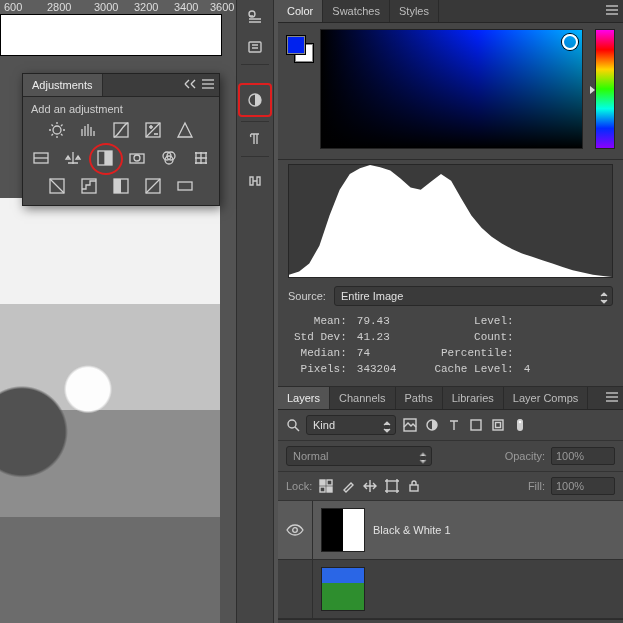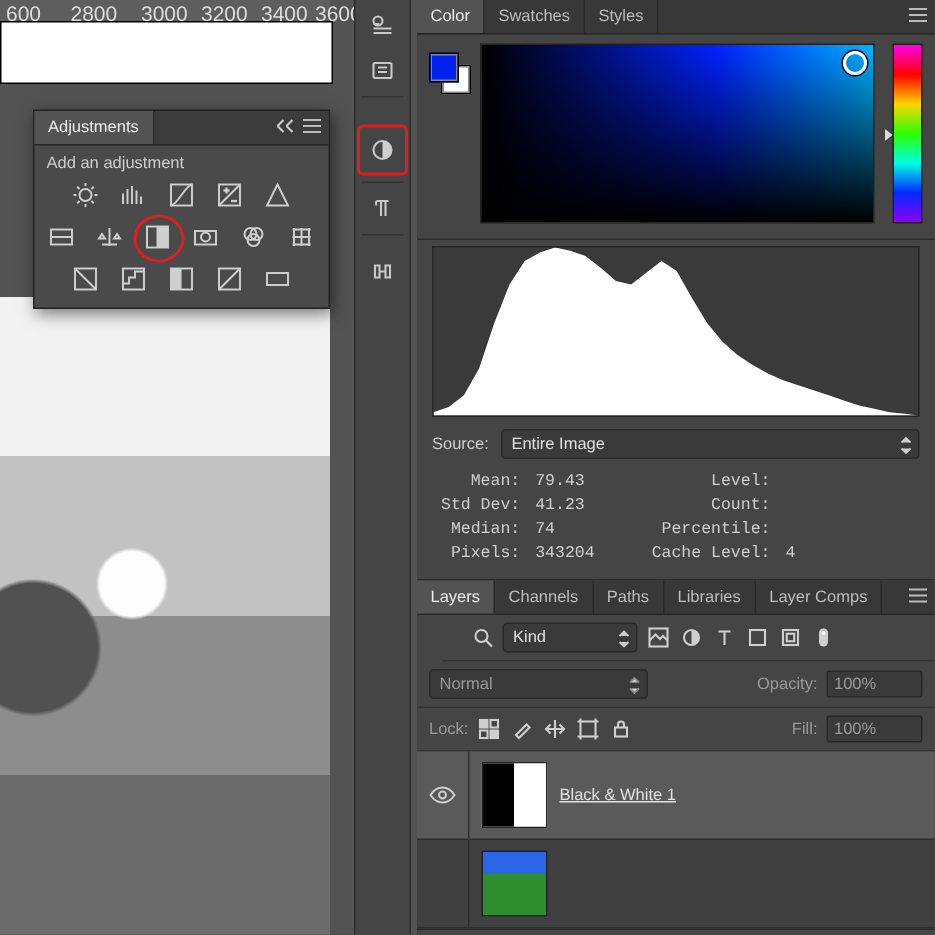--- a/index.html
+++ b/index.html
@@ -1,17 +1,17 @@
 <!DOCTYPE html>
 <html><head>
 <meta charset="utf-8">
 <style>
   html,body{margin:0;padding:0;background:#535353;font-family:"Lucida Grande","Segoe UI",Helvetica,Arial,sans-serif;font-size:11px;color:#d8d8d8;width:623px;height:623px;overflow:hidden;}
   .canvas{position:absolute;left:0;top:0;width:232px;height:623px;}
-  .ruler{position:absolute;left:0;top:0;height:14px;width:220px;background:#5e5e5e;border-bottom:5px solid #a3a3a3;font-size:14px;color:#ddd;}
+  .ruler{position:absolute;left:0;top:0;height:14px;width:220px;background:#5e5e5e;border-bottom:5px solid #a3a3a3;font-size:11px;color:#ddd;}
   .ruler span{position:absolute;top:1px;}
   .canvas-img{position:absolute;left:0;top:14px;width:220px;height:40px;background:#fff;border:1px solid #000;}
   .bwphoto{position:absolute;left:0;top:198px;width:220px;height:425px;
     background:
       radial-gradient(circle at 40% 45%, #f2f2f2 0 8%, transparent 9%),
       radial-gradient(circle at 10% 55%, #555 0 14%, transparent 15%),
       linear-gradient(0deg, #6e6e6e 0 25%, #8c8c8c 25% 50%, #bcbcbc 50% 75%, #e8e8e8 75% 100%);
     filter:grayscale(1) contrast(1.1);
   }
   
@@ -49,35 +49,35 @@
   .select .chev{position:absolute;right:4px;top:3px;}
   .select .chev svg{width:8px;height:10px;stroke:#ccc;fill:#ccc;}
   .refresh{margin-left:auto;}
   .histbox{margin:4px 10px;height:112px;background:#3a3a3a;border:1px solid #262626;position:relative;overflow:hidden;}
   .histbox svg{position:absolute;left:0;bottom:0;width:100%;height:100%;}
   .warntri{position:absolute;right:6px;top:6px;}
   .stats{display:flex;padding:2px 10px 8px 10px;gap:26px;font-family:Liberation Mono, monospace;}
   .stats table td{padding:1px 4px;font-size:11px;color:#cfcfcf;}
   .stats table td.k{text-align:right;color:#cfcfcf;}
   
-  .lrow1{display:flex;align-items:center;gap:6px;padding:5px 20px;border-bottom:1px solid #333;margin-left:17px;}
+  .lrow1{display:flex;align-items:center;gap:6px;padding:5px 8px;border-bottom:1px solid #333;}
   .lrow1 .select{min-width:64px;}
   .licon{width:16px;height:16px;display:inline-flex;align-items:center;justify-content:center;}
   .licon svg{width:14px;height:14px;stroke:#cfcfcf;fill:none;stroke-width:1.4;}
   .lrow2, .lrow3{display:flex;align-items:center;gap:6px;padding:5px 8px;border-bottom:1px solid #333;color:#9a9a9a;}
   .pct{background:#3a3a3a;border:1px solid #282828;border-radius:2px;height:16px;width:44px;line-height:16px;padding:0 14px 0 4px;color:#9a9a9a;position:relative;}
   .pct .chev{position:absolute;right:2px;top:2px;}
   .layerlist{background:#404040;}
   .layer{display:flex;align-items:center;height:58px;border-bottom:1px solid #2e2e2e;}
   .layer.sel{background:#5a5a5a;}
   .eyecol{width:34px;display:flex;align-items:center;justify-content:center;border-right:1px solid #2e2e2e;height:100%;}
   .thumb{width:42px;height:42px;margin:0 8px;border:1px solid #222;background:#fff;position:relative;}
   .thumb .halfbw{position:absolute;inset:0;background:linear-gradient(90deg,#000 0 50%,#fff 50% 100%);}
   .thumb.photo{background:linear-gradient(180deg,#2a66e6 0 35%, #2e8e2e 35% 100%);}
-  .lname{flex:1;color:#e2e2e2;text-decoration:underline;}
+  .lname{flex:1;color:#e2e2e2;}
   
   .adjpanel{position:absolute;left:22px;top:73px;width:196px;background:#4a4a4a;border:1px solid #222;box-shadow:2px 3px 10px rgba(0,0,0,.5);}
   .adjpanel .tabbar{background:#3c3c3c;}
   .adjpanel .tabbar .collapse{position:absolute;right:22px;top:4px;}
   .adjbody{padding:4px 6px 8px 6px;}
   .adjhint{color:#cfcfcf;padding:2px 0 4px 2px;}
   .adjgrid{display:flex;flex-direction:column;gap:6px;}
   .adjrow{display:flex;justify-content:center;gap:10px;height:22px;}
   .aicon{width:22px;height:22px;display:flex;align-items:center;justify-content:center;position:relative;}
   .aicon svg{width:18px;height:18px;stroke:#cfcfcf;fill:none;stroke-width:1.3;}

